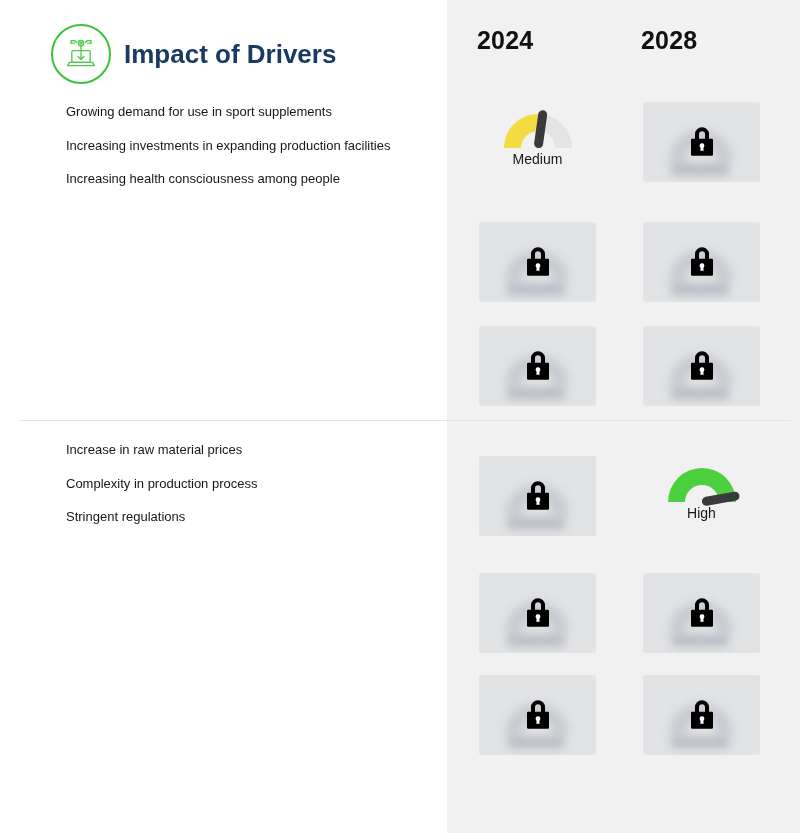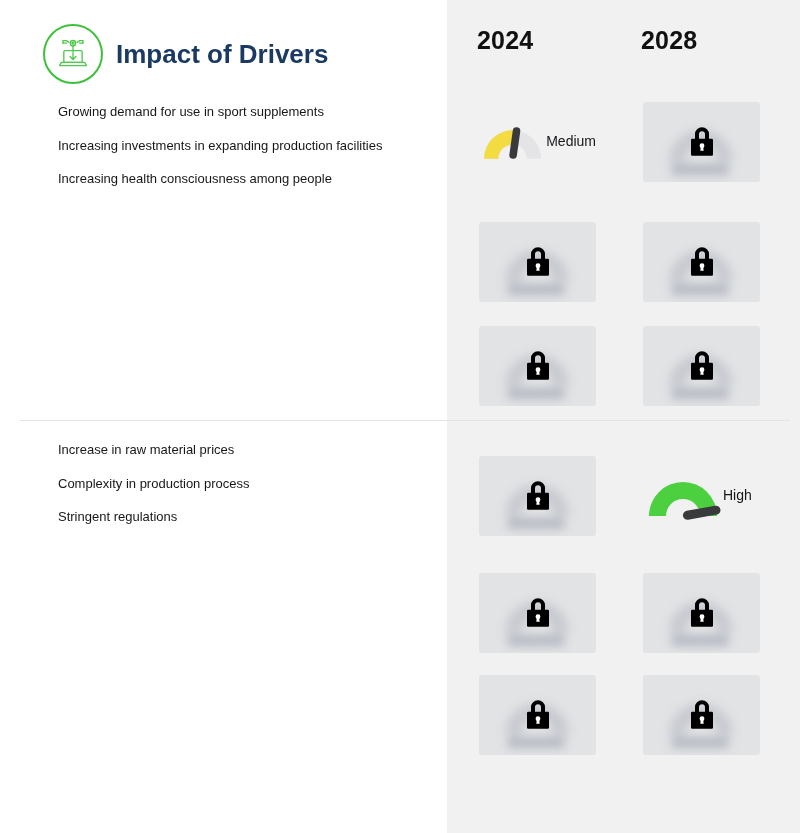--- a/index.html
+++ b/index.html
@@ -45,21 +45,21 @@
     left: 20px;
     top: 420px;
     width: 770px;
     height: 1px;
     background: #e3e4e6;
   }
 
   
   .section {
     position: absolute;
-    left: 8px;
+    left: 16px;
     width: 447px;
   }
   #section-drivers { top: 18px; }
   #section-challenges { top: 428px; }
 
   .section-head {
     display: flex;
     align-items: center;
     padding-left: 35px;
     height: 72px;
@@ -102,21 +102,21 @@
     width: 117px;
     height: 80px;
   }
 
   
   .gauge-wrap {
     position: relative;
     width: 100%;
     height: 100%;
     display: flex;
-    flex-direction: row;
+    flex-direction: column;
     align-items: center;
     justify-content: flex-start;
   }
   .gauge-svg { display: block; }
   .gauge-label {
     font-size: 14px;
     color: #17171a;
     margin-top: -3px;
     text-align: center;
   }

